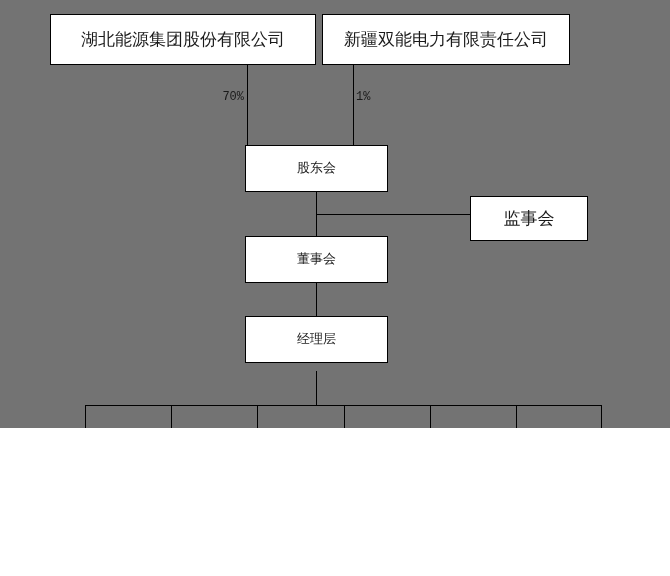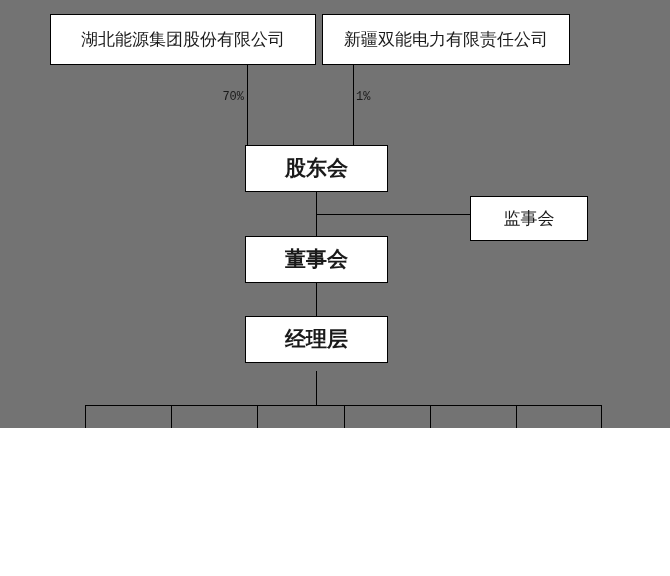--- a/index.html
+++ b/index.html
@@ -31,21 +31,21 @@
     display: block;
     text-align: center;
     white-space: nowrap;
   }
   
   .owner-box { height: 51px; font-size: 17px; }
   #owner-0 { left: 50px;  top: 14px; width: 266px; }
   #owner-1 { left: 322px; top: 14px; width: 248px; }
 
   
-  .gov-box { left: 245px; width: 143px; height: 47px; font-size: 21px; font-weight: bold; }
+  .gov-box { left: 245px; width: 143px; height: 47px; font-size: 13px; }
   #gov-shareholders { top: 145px; }
   #gov-board        { top: 236px; }
   #gov-management   { top: 316px; }
 
   
   #gov-supervisors {
     left: 470px; top: 196px; width: 118px; height: 45px; font-size: 17px;
   }
 
   

